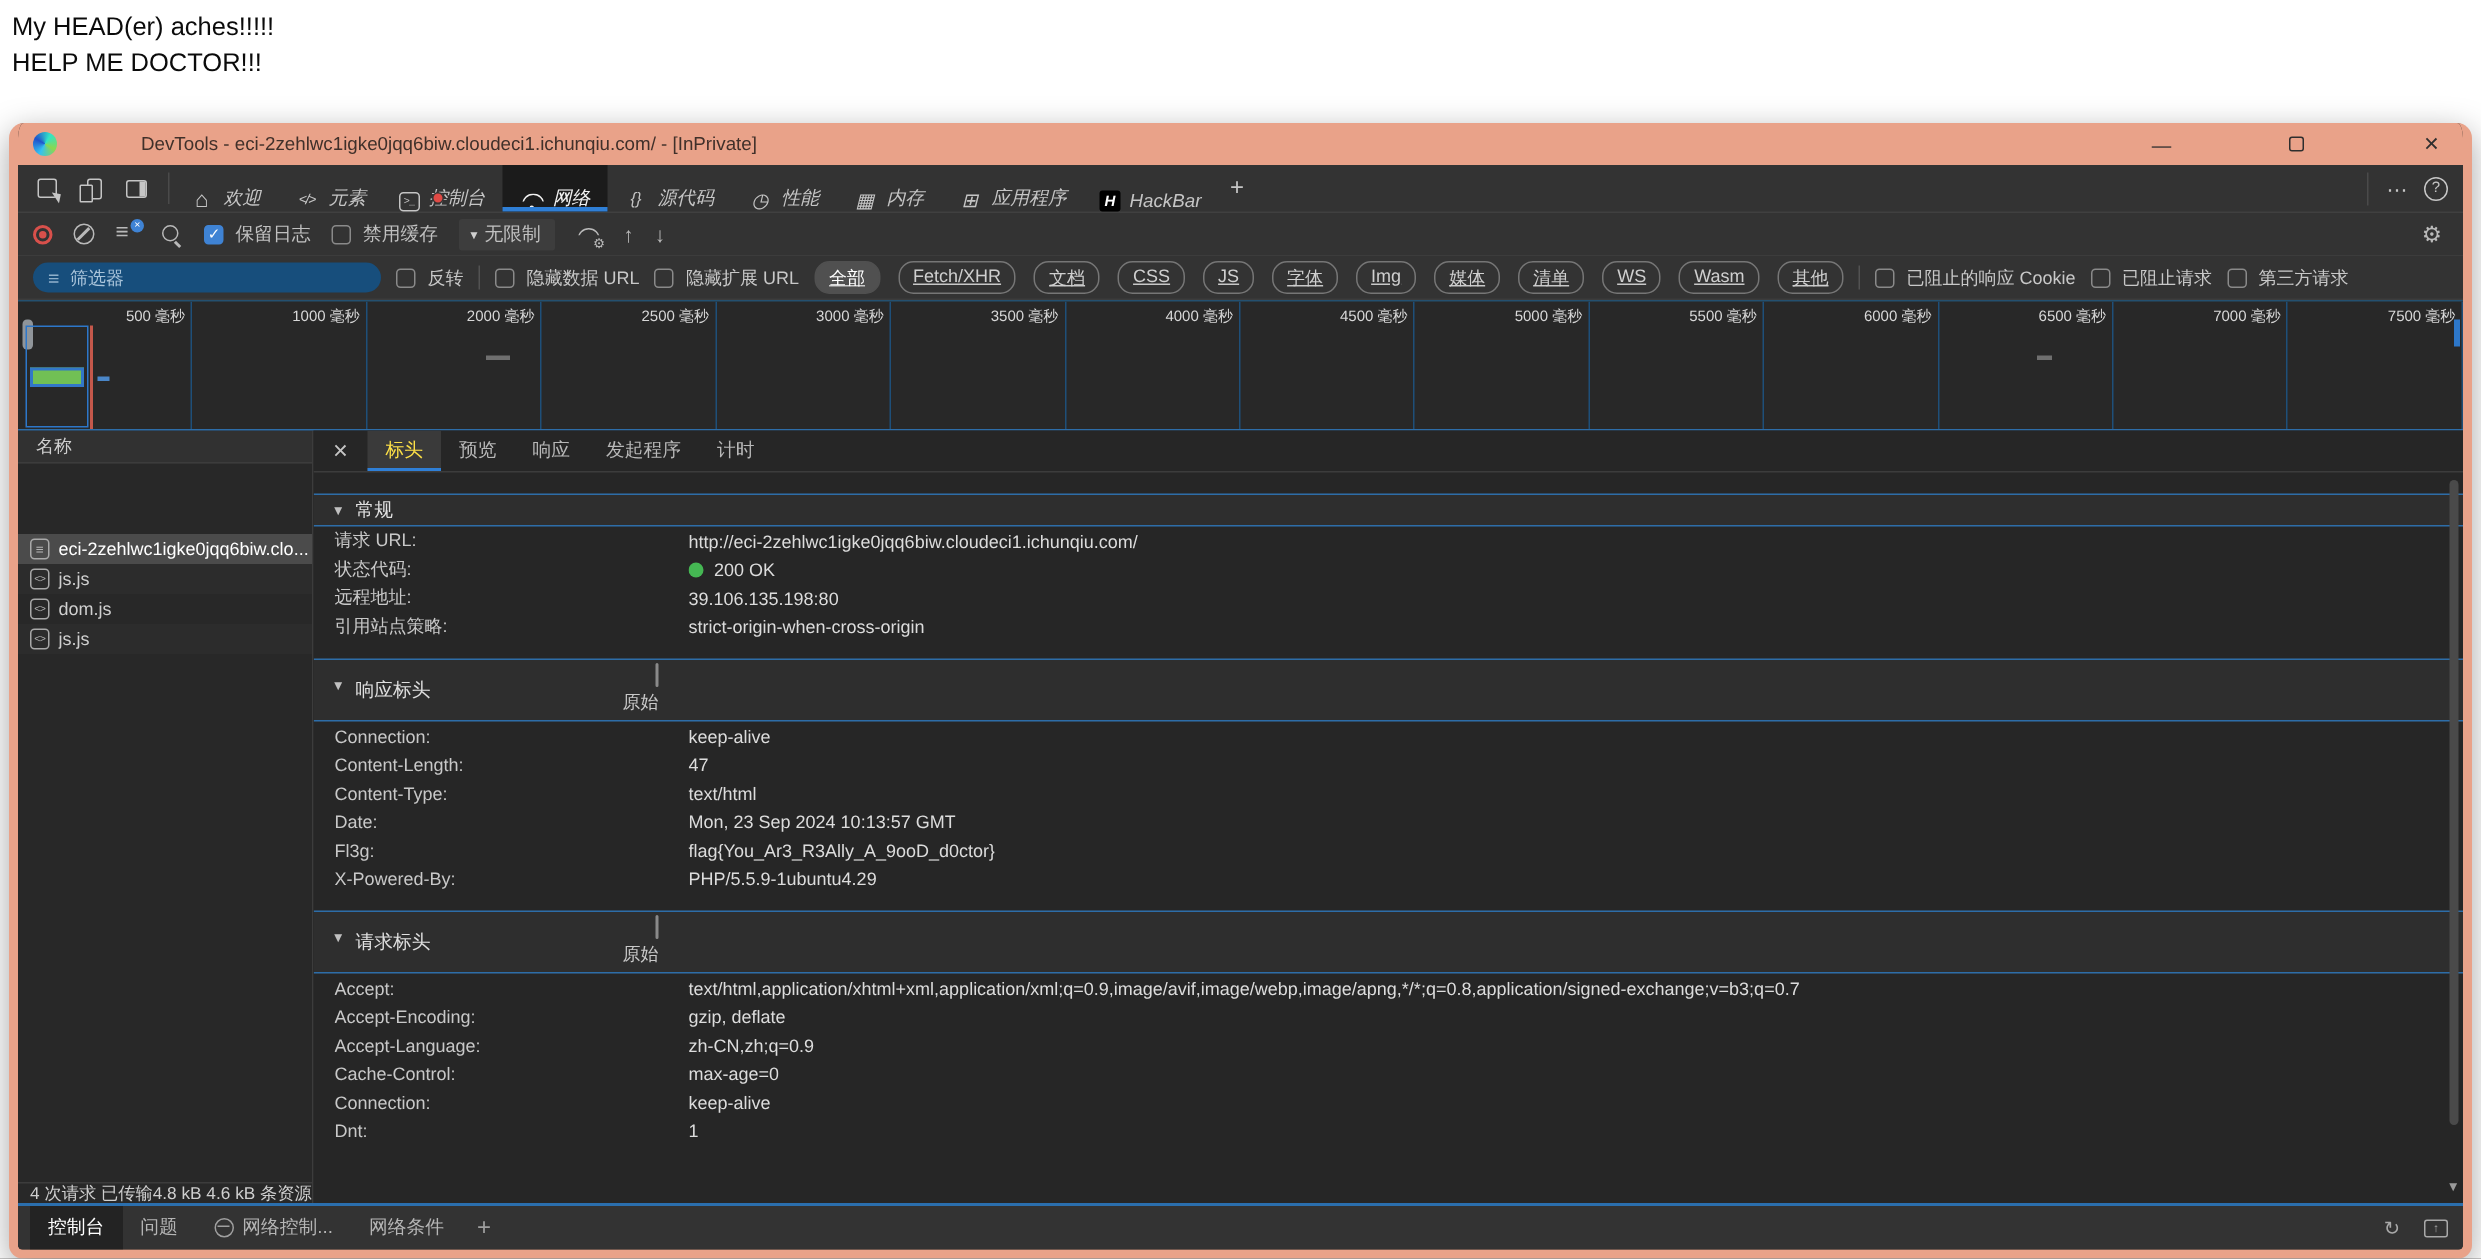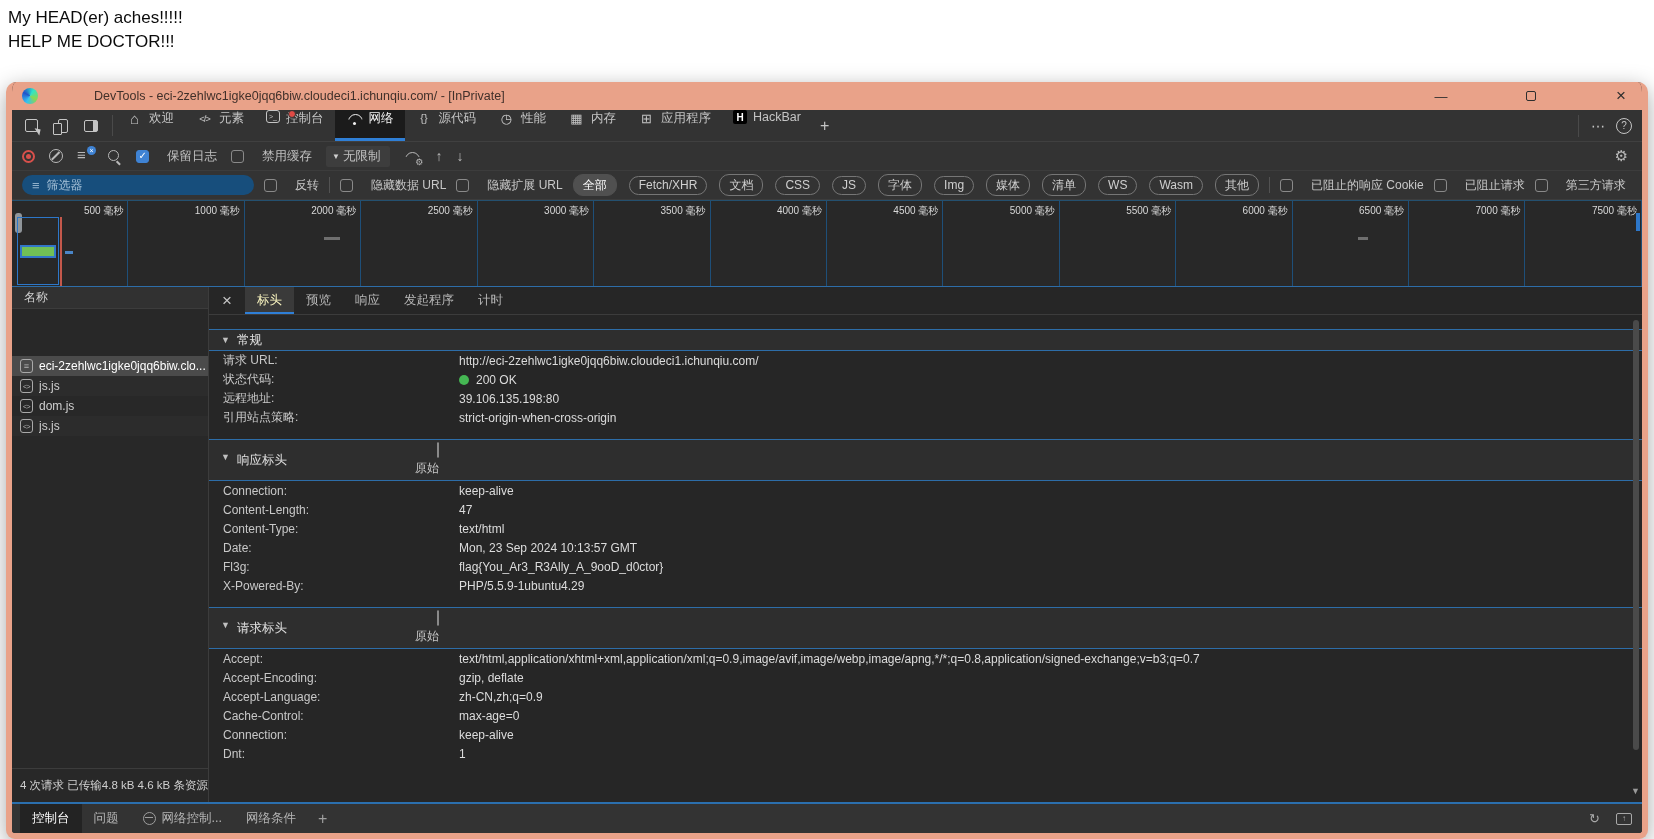--- a/index.html
+++ b/index.html
@@ -30,21 +30,21 @@
   .nav-icon { width:26px; height:26px; display:flex; align-items:center; justify-content:center; position:relative; }
   .gi-inspect { width:13px; height:13px; border:1.4px solid #c5c5c5; border-radius:2px; position:relative; }
   .gi-inspect::after { content:"◥"; position:absolute; right:-4px; bottom:-5px; font-size:8px; color:#c5c5c5; transform:rotate(12deg); }
   .gi-device { width:10px; height:14px; border:1.4px solid #c5c5c5; border-radius:2px; position:relative; margin-left:4px; }
   .gi-device::after { content:""; position:absolute; left:-6px; top:3px; width:7px; height:10px;
     background:#333; border:1.4px solid #c5c5c5; border-radius:1px; }
   .gi-dock { width:14px; height:12px; border:1.4px solid #c5c5c5; border-radius:2px; position:relative; }
   .gi-dock::after { content:""; position:absolute; right:0; top:0; width:4px; height:100%; background:#c5c5c5; }
   .v-div { width:1px; background:#4a4a4a; margin:5px 2px; }
   .tabs { display:flex; align-items:stretch; }
-  .tab { display:flex; align-items:flex-start; gap:6px; padding:0 11px; font-size:12.5px; position:relative; }
+  .tab { display:flex; align-items:flex-end; gap:6px; padding:0 11px; font-size:12.5px; position:relative;font-style:italic; }
   .tab[data-active="true"] { background:#1b1b1b; color:#f2f2f2; }
   .tab[data-active="true"]::after { content:""; position:absolute; left:0; right:0; bottom:0; height:3px; background:#2f7fd6; }
   .ticon { width:17px; height:16px; display:inline-flex; align-items:center; justify-content:center;
     position:relative; color:inherit; flex:none; }
   .ticon[data-icon="home"]::before { content:"⌂"; font-size:15px; }
   .ticon[data-icon="elements"]::before { content:"</>"; font-size:9.5px; letter-spacing:-1px; }
   .ticon[data-icon="console"] { border:1.3px solid currentColor; border-radius:3px; width:14px; height:13px; }
   .ticon[data-icon="console"]::before { content:">_"; font-size:7px; }
   .ticon[data-icon="wifi"]::before { content:""; position:absolute; left:2px; top:4px; width:13px; height:13px;
     border:1.6px solid currentColor; border-radius:50%; clip-path:polygon(0 0,100% 0,100% 36%,0 36%); }
@@ -77,39 +77,39 @@
   .filter-ic .fbadge { position:absolute; right:-3px; top:-3px; width:9px; height:9px; border-radius:50%;
     background:#3f83d4; color:#fff; font-size:7px; display:flex; align-items:center; justify-content:center; }
   .search-ic { width:15px; height:15px; position:relative; flex:none; }
   .search-ic::before { content:""; position:absolute; left:1px; top:1px; width:9px; height:9px;
     border:1.6px solid #b9b9b9; border-radius:50%; }
   .search-ic::after { content:""; position:absolute; right:1px; bottom:0px; width:5px; height:1.6px;
     background:#b9b9b9; transform:rotate(45deg); }
   .cb { width:13px; height:13px; border:1.2px solid #8a8a8a; border-radius:3px; background:transparent; flex:none; }
   .cb[data-checked="true"] { background:#3f83d4; border-color:#3f83d4; position:relative; }
   .cb[data-checked="true"]::after { content:"✓"; position:absolute; left:1.5px; top:-1px; color:#fff; font-size:10px; }
-  .cb-item { display:flex; align-items:center; gap:18px; }
+  .cb-item { display:flex; align-items:center; gap:8px; }
   .throttle { display:flex; align-items:center; gap:3px; background:#3d3d3d; height:21px; padding:0 10px 0 6px; border-radius:2px; }
   .throttle .caret { font-size:8px; color:#cfcfcf; }
   .wifigear { width:17px; height:15px; position:relative; flex:none; }
   .wifigear::before { content:""; position:absolute; left:1px; top:3px; width:13px; height:13px;
     border:1.6px solid #b9b9b9; border-radius:50%; clip-path:polygon(0 0,100% 0,100% 36%,0 36%); }
   .wifigear::after { content:"⚙"; position:absolute; right:-2px; bottom:-3px; font-size:9px; color:#b9b9b9; }
   .arr { font-size:14px; color:#b9b9b9; }
   .tb-right { margin-left:auto; display:flex; align-items:center; }
   .gear-big { font-size:15px; color:#b9b9b9; padding-right:4px; }
 
   
   .filterbar { height:29px; background:#333; border-bottom:1px solid #3c3c3c; display:flex;
     align-items:center; gap:10px; padding:0 10px; flex:none; color:#c8c8c8; font-size:12px; }
   .filter-input { width:232px; height:20px; border-radius:10px; background:#174e7c; color:#a9c4da;
     display:flex; align-items:center; gap:7px; padding-left:10px; font-size:12px; }
   .filter-input::before { content:"≡"; font-size:13px; color:#8fb0ca; }
   .fdiv { width:1px; height:16px; background:#525252; }
-  .pills { display:flex; align-items:center; gap:12px; }
+  .pills { display:flex; gap:12px;text-decoration:underline; }
   .pill { border:1px solid #767676; border-radius:10px; padding:1.5px 9px; font-size:12px; color:#cfcfcf; white-space:nowrap; }
   .pill[data-selected="true"] { background:#505050; border-color:#505050; color:#fff; }
 
   
   .timeline { height:87px; background:#282828; border-top:1px solid #24506f; border-bottom:1px solid #2d6da8;
     position:relative; flex:none; overflow:hidden; }
   .tl-cols { display:flex; height:100%; }
   .tl-cell { flex:1; border-right:1px solid #1e4f79; text-align:right; padding:3px 4px 0 0;
     color:#d8d8d8; font-size:10px; white-space:nowrap; overflow:hidden; }
   .tl-grip { position:absolute; left:3px; top:12px; width:7px; height:20px; border-radius:3px; background:#90959a; }
@@ -129,29 +129,29 @@
   .req-rows { flex:1; overflow:hidden;margin-top:47px; }
   .req-row { height:20px; display:flex; align-items:center; gap:6px; padding-left:8px; color:#cfcfcf;
     font-size:12px; white-space:nowrap; overflow:hidden; }
   .req-row:nth-child(even) { background:#2c2c2c; }
   .req-row[data-selected="true"] { background:#4b4b4b; color:#fff; }
   .ricon { width:13px; height:14px; border:1px solid #a9a9a9; border-radius:3px; display:inline-flex;
     align-items:center; justify-content:center; flex:none; color:#b5b5b5; }
   .ricon[data-icon="document"]::before { content:"≡"; font-size:9px; }
   .ricon[data-icon="script"]::before { content:"<>"; font-size:7px; letter-spacing:-0.5px; }
   .req-name { overflow:hidden; text-overflow:ellipsis; }
-  .lp-status { height:34px; border-top:1px solid #3c3c3c; display:flex; align-items:center;
+  .lp-status { height:14px; border-top:1px solid #3c3c3c; display:flex; align-items:center;
     padding-left:8px; color:#cfcfcf; font-size:11.5px; white-space:nowrap; overflow:hidden; flex:none;margin-top:12px; }
 
   .detail-pane { flex:1; background:#262626; position:relative; overflow:hidden; display:flex; flex-direction:column; }
   .dtabs { height:28px; border-bottom:1px solid #3c3c3c; display:flex; align-items:stretch; flex:none;
     color:#b8b8b8; font-size:12.5px; }
   .dclose { width:36px; display:flex; align-items:center; justify-content:center; font-size:17px; color:#c5c5c5; }
   .dtab { display:flex; align-items:center; padding:0 12px; position:relative; }
-  .dtab[data-active="true"] { background:#3a3a3a; color:#fef9c3; }
+  .dtab[data-active="true"] { background:#3a3a3a; color:#fde047; }
   .dtab[data-active="true"]::after { content:""; position:absolute; left:0; right:0; bottom:0; height:2.5px; background:#2f7fd6; }
 
   .dscroll { flex:1; position:relative; overflow:hidden; }
   .sec-gap { height:14px; }
   .sec-gap2 { height:12px; }
   .sec-head { height:22px; background:#2e2e2e; border-top:1px solid #2d6da8; border-bottom:1px solid #2d6da8;
     display:flex; align-items:center; gap:7px; padding-left:12px; color:#e0e0e0; font-size:12.5px; }
   .sec-head .tri { font-size:9px; color:#c0c0c0; }
   .sec-head.tall { height:42px; position:relative; align-items:flex-start; padding-top:12px; }
   .raw-box { position:absolute; left:170px; top:3px; width:60px; text-align:right; }

